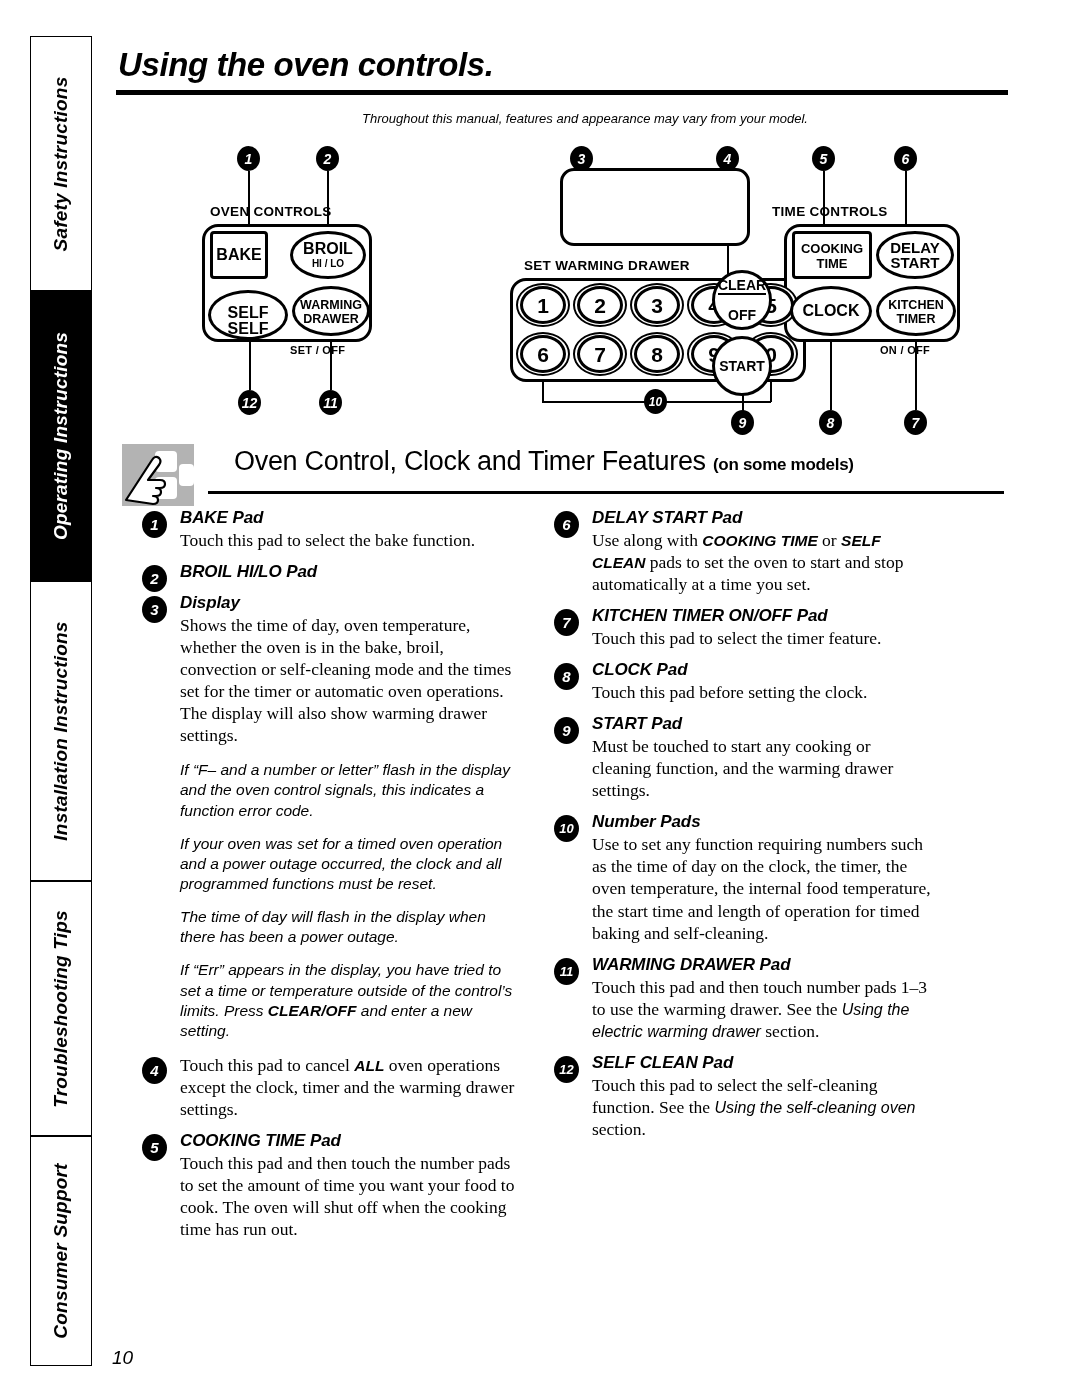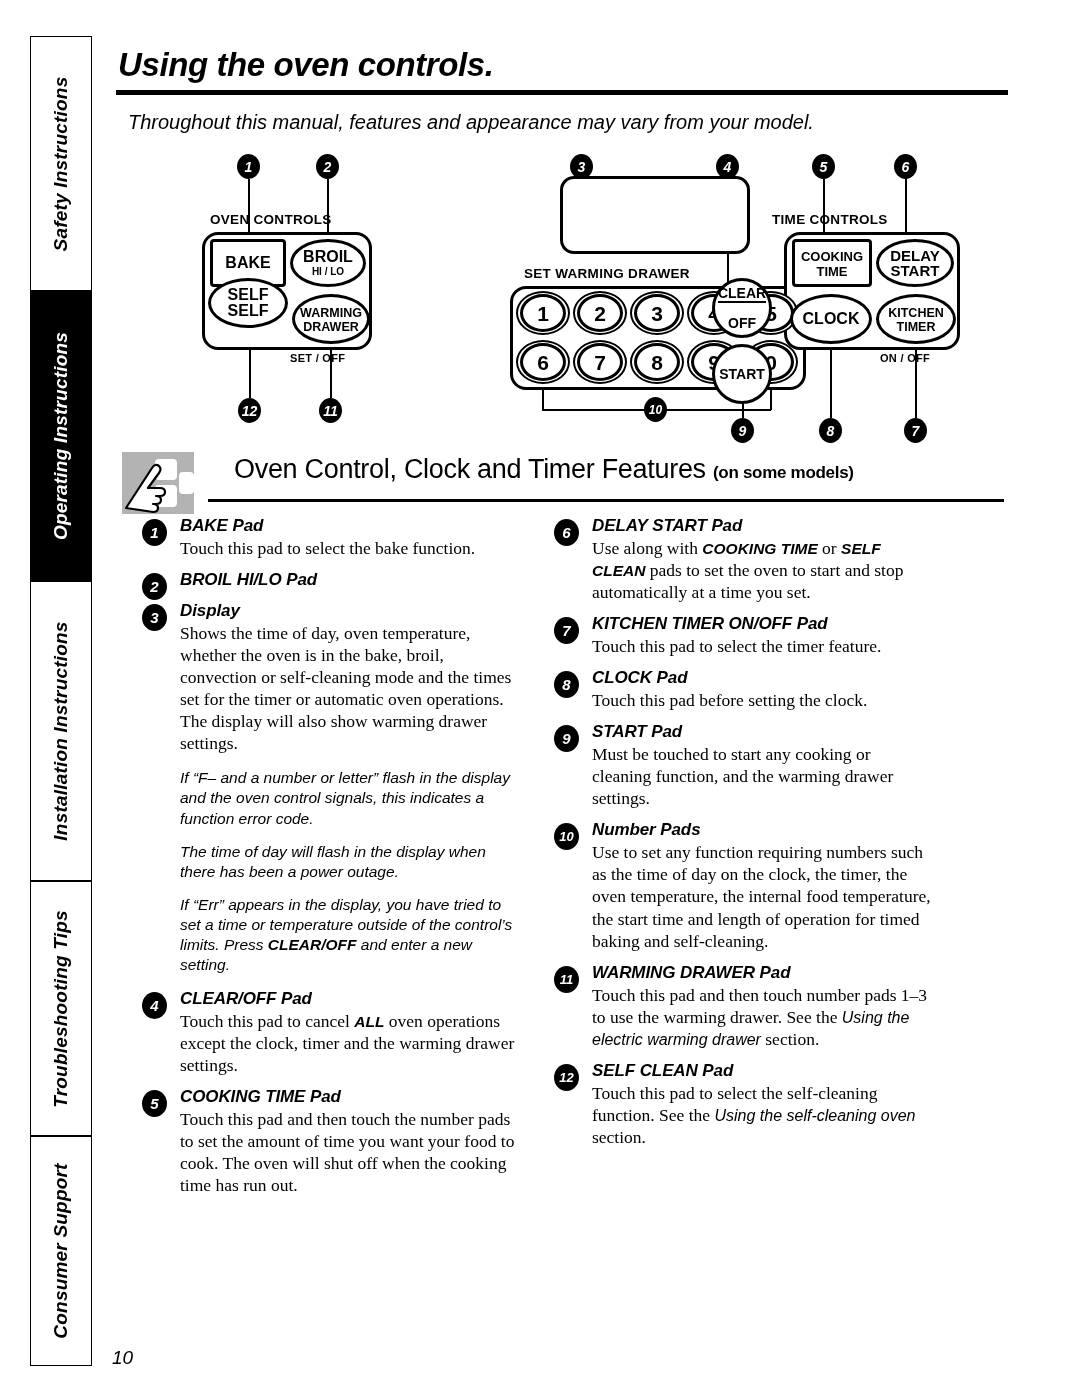--- a/index.html
+++ b/index.html
@@ -29,21 +29,21 @@
   #main { position:absolute; left:112px; top:36px; width:930px; }
 
   #page-title {
     font-family:"Liberation Sans", sans-serif;
     font-weight:bold; font-style:italic; font-size:33px;
     letter-spacing:-0.4px; margin:10px 0 0 6px;
   }
   #title-rule { height:5px; background:#000; margin:6px 0 0 4px; width:892px; }
   #subtitle {
     font-family:"Liberation Sans", sans-serif; font-style:italic;
-    font-size:20px; margin:16px 0 0 16px;
+    font-size:13px; margin:16px 0 0 16px;text-align:center;
   }
 
   
   #diagram { position:relative; height:300px; margin-top:14px; }
 
   .callout {
     position:absolute; width:23px; height:25px; border-radius:50%;
     background:#000; color:#fff;
     font-family:"Liberation Sans", sans-serif;
     font-weight:bold; font-style:italic; font-size:14px;
@@ -185,28 +185,28 @@
 
     <div class="callout" style="left:700px; top:6px;">5</div>
     <div class="lead" style="left:711px; top:31px; height:70px;"></div>
 
     <div class="callout" style="left:782px; top:6px;">6</div>
     <div class="lead" style="left:793px; top:31px; height:70px;"></div>
 
     <div class="grp-label" style="left:98px; top:64px;">OVEN CONTROLS</div>
     <div class="group-shell" style="left:90px; top:84px; width:170px; height:118px;"></div>
 
-    <div class="pad rect" style="left:98px; top:91px; width:76px; height:48px;">
+    <div class="pad rect" style="left:98px; top:91px; width:58px; height:48px;">
       <span class="l1">BAKE</span>
     </div>
     <div class="pad oval" style="left:178px; top:91px; width:76px; height:48px;">
       <span class="l1">BROIL</span>
       <span class="l2">HI / LO</span>
     </div>
-    <div class="pad oval" style="left:96px; top:130px; width:80px; height:50px;">
+    <div class="pad oval" style="left:96px; top:150px; width:80px; height:50px;justify-content:flex-end;">
       <span class="l1">SELF</span>
       <span class="l1">SELF</span>
     </div>
     <div class="pad oval" style="left:180px; top:146px; width:78px; height:50px;">
       <span class="l2" style="font-size:12.5px">WARMING</span>
       <span class="l2" style="font-size:12.5px">DRAWER</span>
     </div>
     <div class="sub-label" style="left:178px; top:204px;">SET / OFF</div>
 
     <div id="display" style="left:448px; top:28px; width:190px; height:78px;"></div>
@@ -337,27 +337,27 @@
       </div>
 
       <div class="entry">
         <span class="badge">3</span>
         <h4>Display</h4>
         <p>Shows the time of day, oven temperature, whether the oven is in the bake, broil, convection or self-cleaning mode and the times set for the timer or automatic oven operations. The display will also show warming drawer settings.</p>
       </div>
 
       <div id="notes-wrap">
         <p class="note">If “F– and a number or letter” flash in the display and the oven control signals, this indicates a function error code.</p>
+        <p class="note">If your oven was set for a timed oven operation and a power outage occurred, the clock and all programmed functions must be reset.</p>
         <p class="note">The time of day will flash in the display when there has been a power outage.</p>
         <p class="note"><span>If “Err” appears in the display, you have tried to set a time or temperature outside of the control’s limits. Press </span><b>CLEAR/OFF</b><span> and enter a new setting.</span></p>
       </div>
 
       <div class="entry">
         <span class="badge">4</span>
-        <h4>CLEAR/OFF Pad</h4>
         <p><span>Touch this pad to cancel </span><b>ALL</b><span>  oven operations except the clock, timer and the warming drawer settings.</span></p>
       </div>
 
       <div class="entry">
         <span class="badge">5</span>
         <h4>COOKING TIME Pad</h4>
         <p>Touch this pad and then touch the number pads to set the amount of time you want your food to cook. The oven will shut off when the cooking time has run out.</p>
       </div>
     </div>
 

